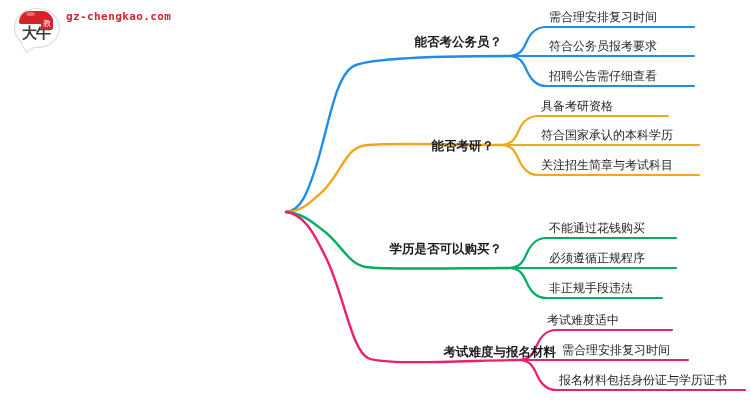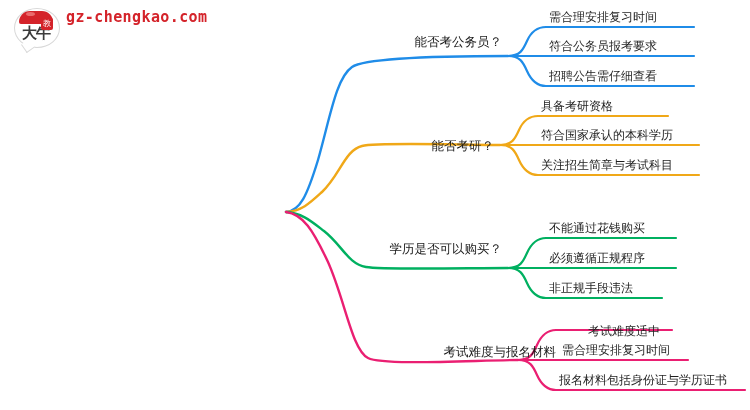--- a/index.html
+++ b/index.html
@@ -42,34 +42,34 @@
     position:absolute;left:27px;top:10px;width:12px;height:12px;
     background:#d4232a;border-radius:2px;color:#fff;
     font-size:8px;line-height:12px;text-align:center;
   }
   #logo-text{position:absolute;left:52px;top:2px;}
   #logo-title{
     font-size:20px;font-weight:700;color:#1a8a30;letter-spacing:1px;
     font-family:"DejaVu Sans",sans-serif;line-height:24px;white-space:nowrap;
   }
   #logo-sub{
-    font-size:15px;font-weight:700;color:#d4232a;letter-spacing:0.4px;
+    font-size:11px;font-weight:700;color:#d4232a;letter-spacing:0.4px;
     font-family:"DejaVu Sans Mono","Liberation Mono",monospace;line-height:16px;
     margin-top:1px;white-space:nowrap;
   }
 
   
   .node{position:absolute;white-space:nowrap;color:#1a1a1a;}
   #root-node{
     left:6px;top:201px;
     font-size:13.5px;font-weight:700;line-height:18px;
     font-family:"DejaVu Sans",sans-serif;
   }
   .branch-label{
-    font-size:12.5px;font-weight:400;line-height:17px;
+    font-size:12.5px;font-weight:700;line-height:17px;
     font-family:"DejaVu Sans",sans-serif;
     text-align:right;
   }
   .leaf-label{
     font-size:12px;line-height:16px;color:#1f1f1f;
     font-family:"DejaVu Sans",sans-serif;
   }
 </style>
 </head>
 <body>
@@ -136,17 +136,17 @@
   <div class="node leaf-label" style="left:549px;top:68px;">招聘公告需仔细查看</div>
 
   <div class="node leaf-label" style="left:541px;top:98px;">具备考研资格</div>
   <div class="node leaf-label" style="left:541px;top:127px;">符合国家承认的本科学历</div>
   <div class="node leaf-label" style="left:541px;top:157px;">关注招生简章与考试科目</div>
 
   <div class="node leaf-label" style="left:549px;top:220px;">不能通过花钱购买</div>
   <div class="node leaf-label" style="left:549px;top:250px;">必须遵循正规程序</div>
   <div class="node leaf-label" style="left:549px;top:280px;">非正规手段违法</div>
 
-  <div class="node leaf-label" style="left:588px;top:312px;margin-top:11px;">考试难度适中</div>
+  <div class="node leaf-label" style="left:547px;top:312px;">考试难度适中</div>
   <div class="node leaf-label" style="left:562px;top:342px;text-align:right;">需合理安排复习时间</div>
   <div class="node leaf-label" style="left:559px;top:372px;">报名材料包括身份证与学历证书</div>
 
 </div>
 
 </body></html>

